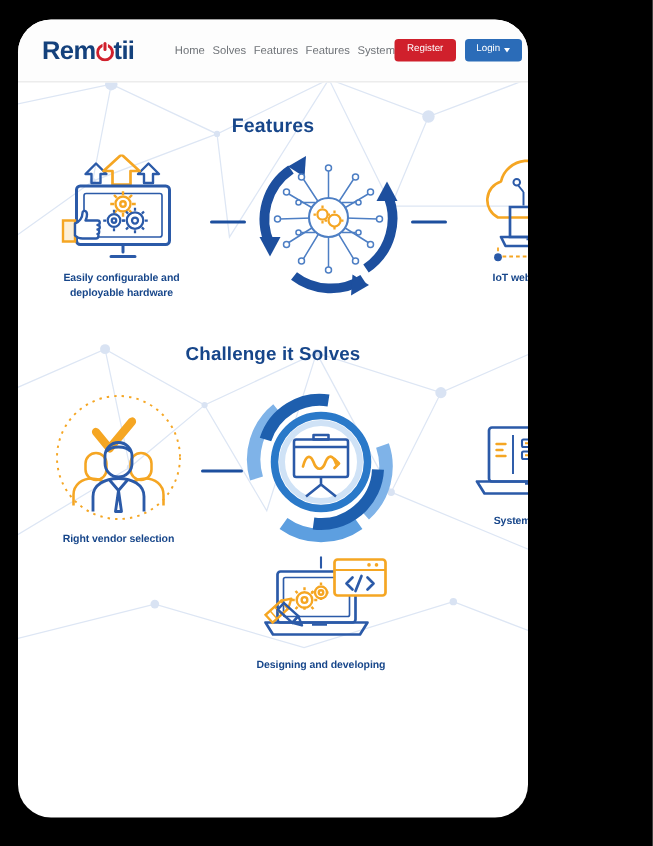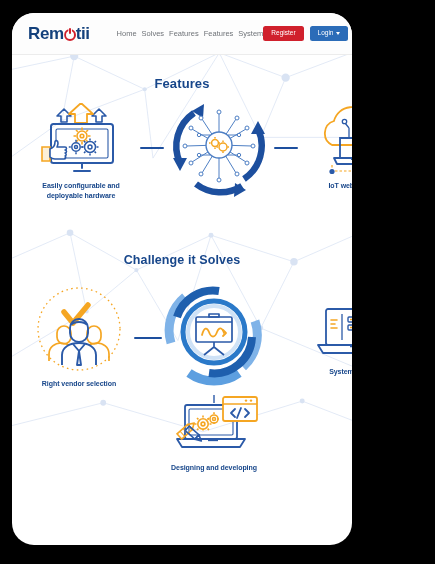--- a/index.html
+++ b/index.html
@@ -35,21 +35,21 @@
   .btn-reg{background:#d0202c;}
   .btn-log{background:#2b6cb8;display:flex;align-items:center;gap:3px;}
   .caret{width:0;height:0;border-left:2.5px solid transparent;
          border-right:2.5px solid transparent;border-top:3px solid #fff;}
 
   
   #content{position:relative;z-index:2;}
   .sec-title{text-align:center;color:#17468a;font-weight:bold;
              letter-spacing:.1px;}
   #t-features{font-size:13px;margin-top:21px;}
-  #t-challenge{font-size:12.5px;margin-top:40px;}
+  #t-challenge{font-size:12.5px;margin-top:16px;}
 
   .caption{font-size:7px;font-weight:bold;color:#17468a;text-align:center;
            line-height:1.45;letter-spacing:-.05px;}
 
   .row{position:relative;}
   .cell{position:absolute;display:flex;flex-direction:column;
         align-items:center;}
   .cell svg{display:block;}
   .cell .caption{margin-top:4px;}
 

